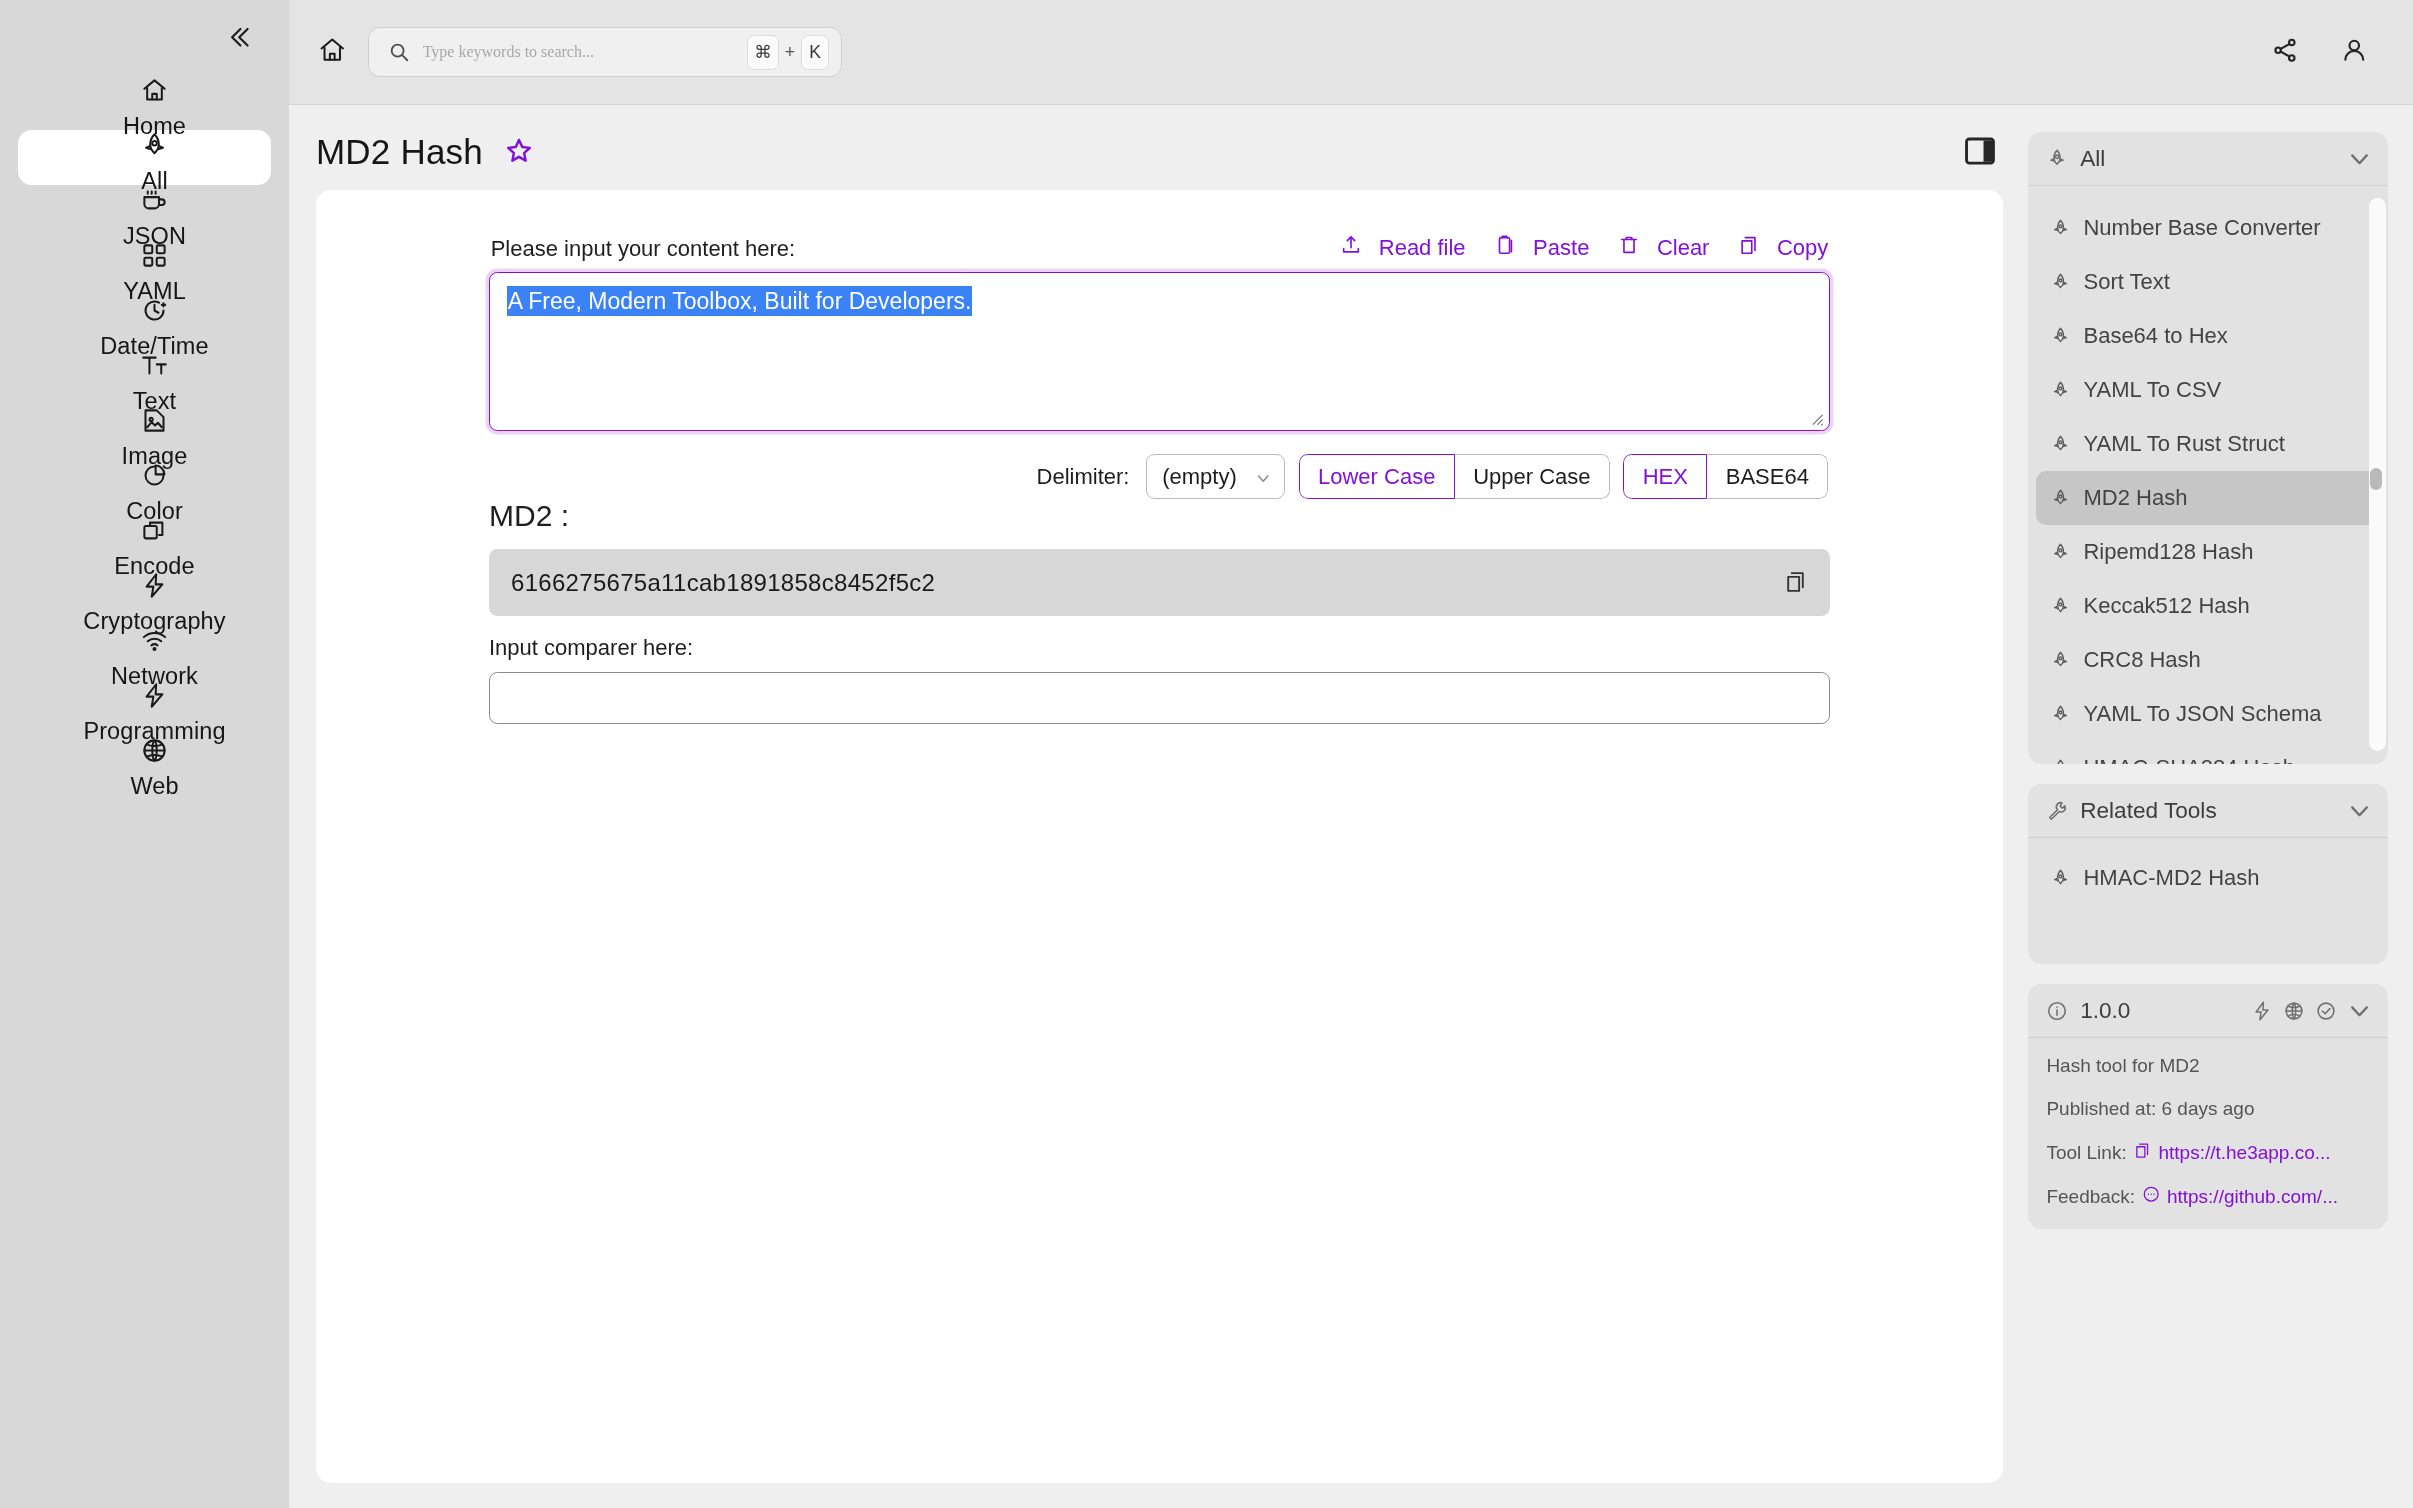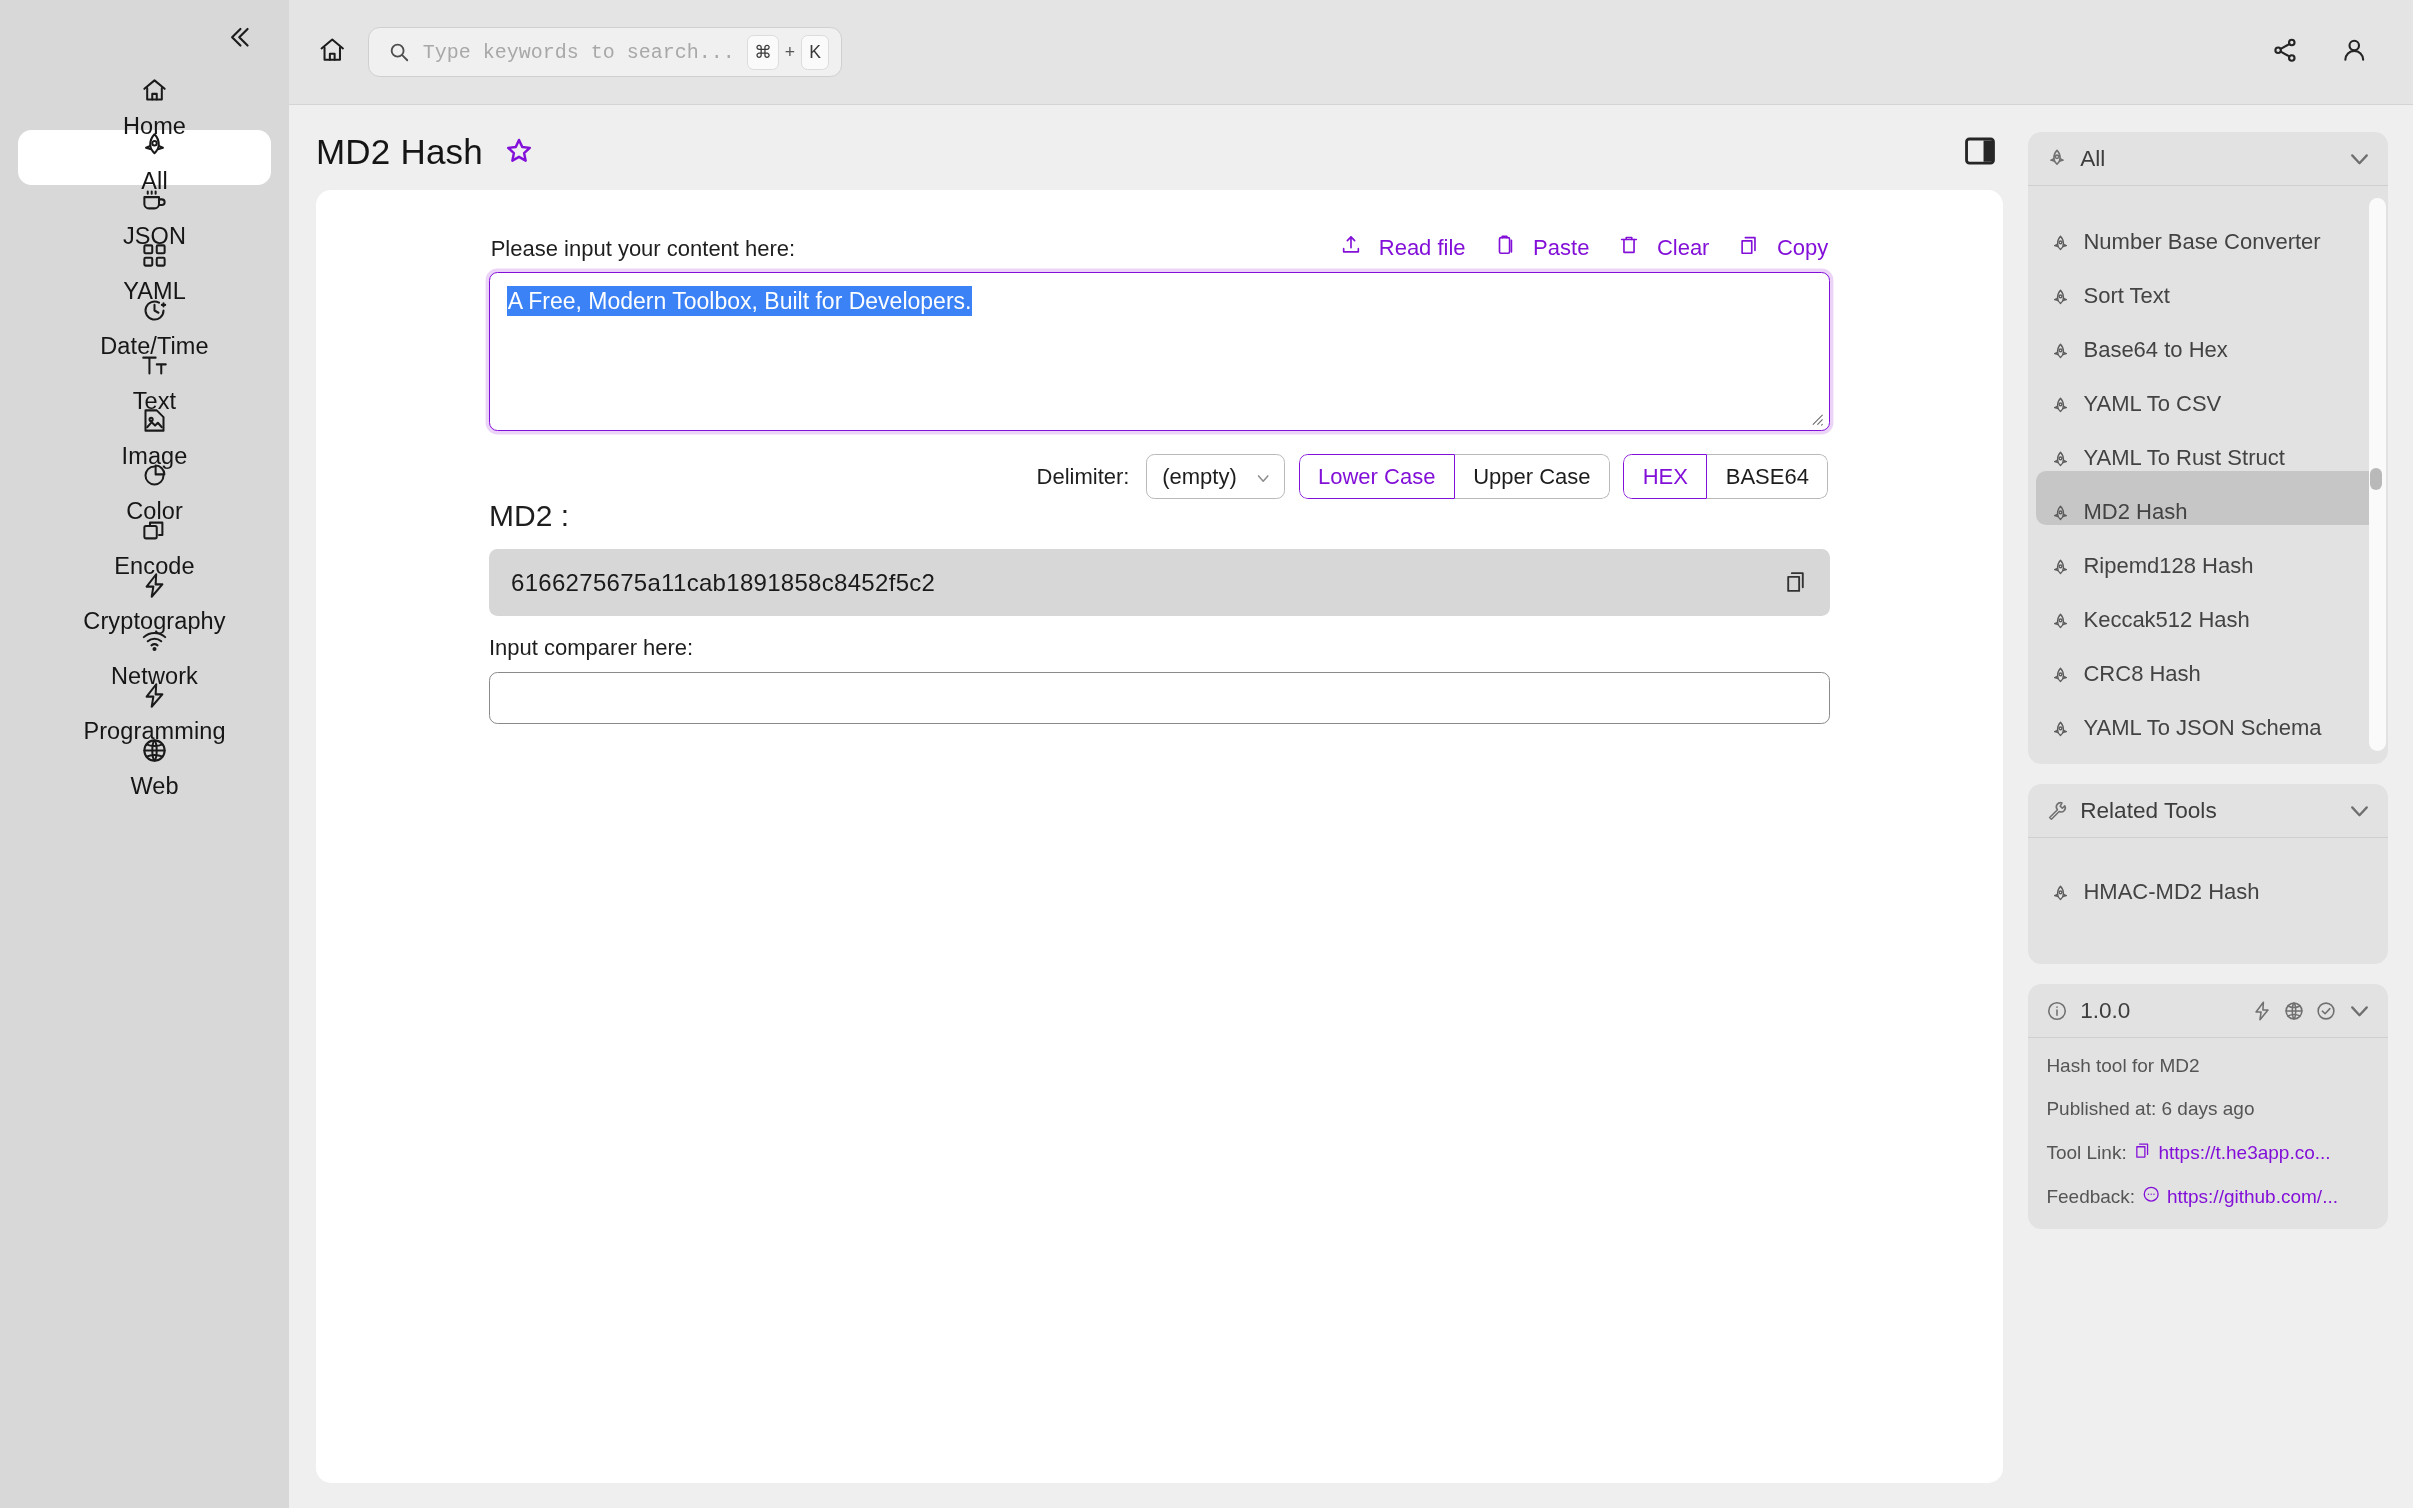--- a/index.html
+++ b/index.html
@@ -71,22 +71,22 @@
     border-radius: 11.7px;
     display: flex; align-items: center;
     padding: 0 11.7px 0 17px;
     cursor: text;
   }
   .search-icon { width: 25px; height: 25px; flex: 0 0 25px; display:flex; align-items:center; justify-content:center; }
   .search-icon svg { width: 22px; height: 22px; stroke: #4d4d4d; fill: none; stroke-width: 2; }
   .search-input {
     flex: 1 1 auto; border: none; outline: none;
     background: transparent;
-    font-family: Liberation Mono, monospace;
-    font-size: 20px; color: #2a2a2a;
+    font-family: Liberation Serif, serif;
+    font-size: 16px; color: #2a2a2a;
     margin-left: 11.7px;
     min-width: 0;
   }
   .search-input::placeholder { color: #a8a8a8; }
   .kbd-group { display: flex; align-items: center; gap: 5.9px; }
   .kbd {
     min-width: 28.5px; height: 35px;
     background: #fafafa;
     border: 0.8px solid #dcdcdc;
     border-radius: 6.7px;
@@ -233,21 +233,21 @@
   .panel-head .ph-icon svg { width: 22px; height: 22px; stroke: #707070; fill: none; stroke-width: 1.7; }
   .panel-title { font-size: 22.6px; color: #3d3d3d; flex: 1 1 auto; }
   .panel-head-actions { display: flex; align-items: center; gap: 8.4px; }
   .ph-act { width: 23.5px; height: 23.5px; display:flex; align-items:center; justify-content:center; cursor: pointer; }
   .ph-act svg { width: 22px; height: 22px; stroke: #707070; fill: none; stroke-width: 1.7; }
   .chev-down { width: 27px; height: 27px; display:flex; align-items:center; justify-content:center; cursor:pointer; }
   .chev-down svg { width: 25px; height: 25px; stroke: #6f6f6f; fill: none; stroke-width: 2.2; }
 
   .tool-list { position: relative; padding: 15px 8.4px 15px 8.4px; height: 578px; }
   .tool-item {
-    display: flex; align-items: flex-end; gap: 11.7px;
+    display: flex; align-items: center; gap: 11.7px;
     height: 54px; padding: 0 13.4px; border-radius: 10px;
     cursor: pointer; color: #434343; font-size: 22px;
   }
   .tool-item.sel { background: #c6c6c6; }
   .ti-icon { width: 22px; height: 22px; flex: 0 0 22px; display: flex; align-items: center; justify-content: center; }
   .ti-icon svg { width: 21px; height: 21px; stroke: #5c5c5c; fill: none; stroke-width: 1.6; }
   .list-scroll-track {
     position: absolute; right: 1.7px; top: 11.7px;
     width: 17px; height: 553px;
     background: #fafafa; border-radius: 8.4px;

